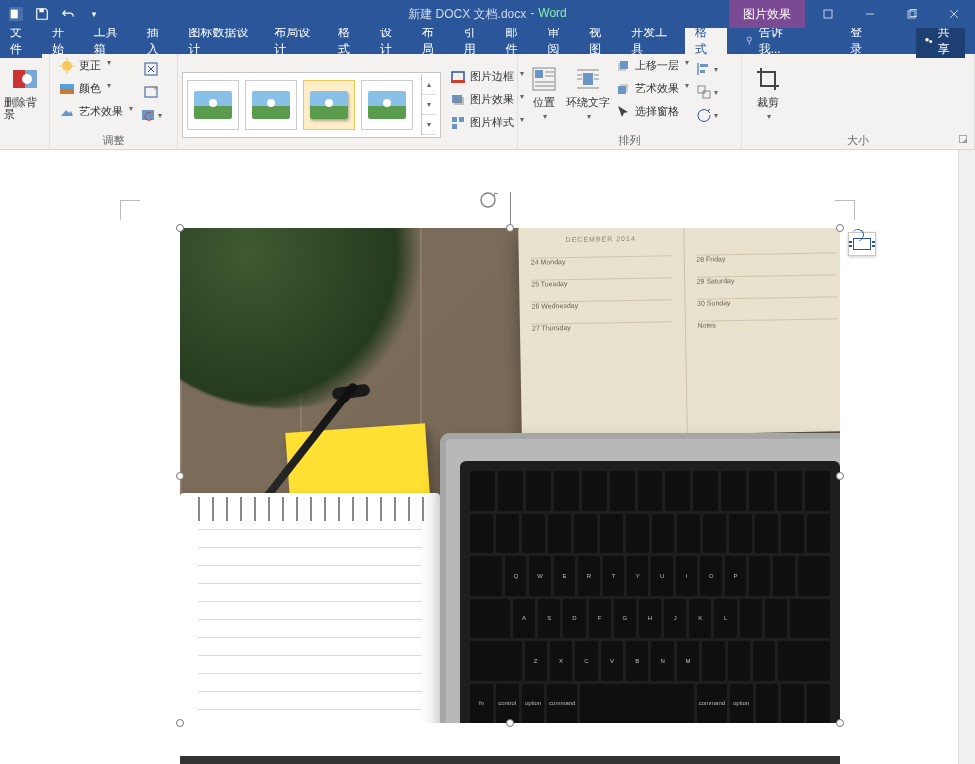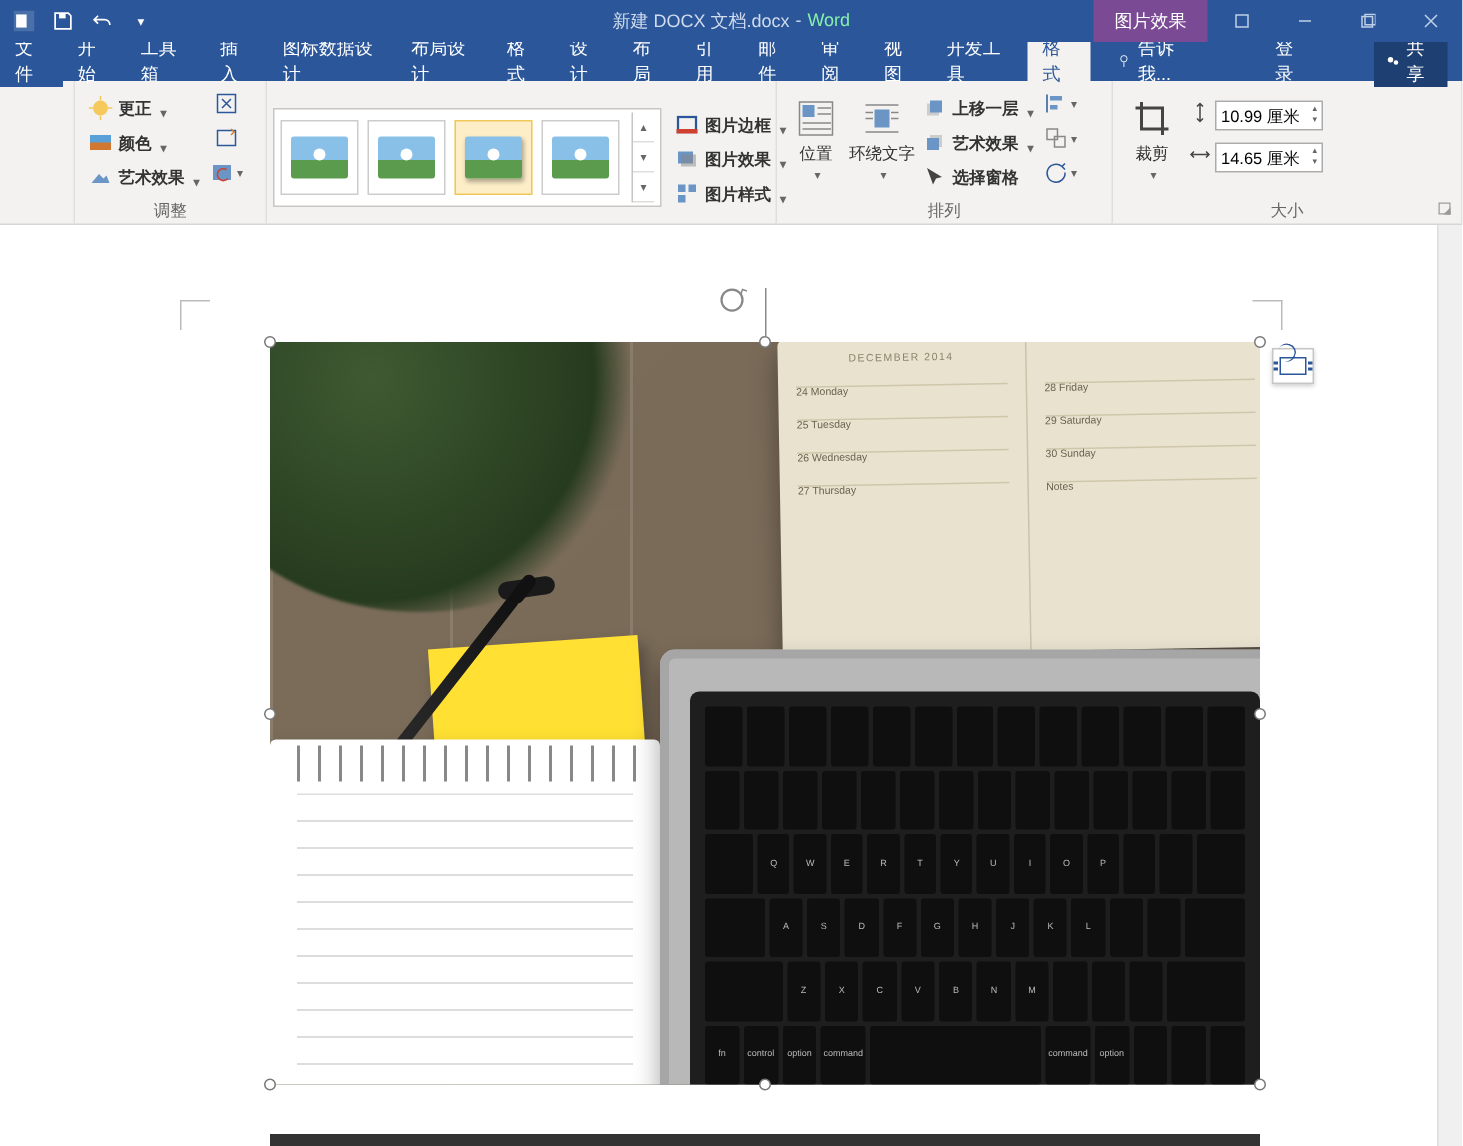--- a/index.html
+++ b/index.html
@@ -31,21 +31,21 @@
 .group { border-right: 1px solid #e1dfdd; display: flex; flex-direction: column; padding: 2px 4px 0; }
 .group-body { flex: 1; display: flex; align-items: flex-start; }
 .group-label { height: 16px; font-size: 11px; color: #666; text-align: center; position: relative; }
 .group-label .launcher { position: absolute; right: 2px; top: 1px; width: 10px; height: 10px; border: 1px solid #999; transform: scale(0.8); }
 .group-label .launcher::after { content: ""; position: absolute; right: 0; bottom: 0; border: 3px solid transparent; border-right-color: #999; border-bottom-color: #999; transform: translate(1px,1px); }
 
 .big-btn { display: flex; flex-direction: column; align-items: center; justify-content: center; width: 44px; height: 74px; font-size: 11px; color: #333; gap: 2px; }
 .big-btn .ic { width: 28px; height: 28px; display: flex; align-items: center; justify-content: center; }
 
 .stack { display: flex; flex-direction: column; gap: 1px; padding: 2px 2px; }
-.small-btn { display: flex; align-items: flex-end; gap: 4px; font-size: 11px; color: #333; height: 22px; padding: 0 3px; white-space: nowrap; font-weight: bold; }
+.small-btn { display: flex; align-items: flex-start; gap: 4px; font-size: 11px; color: #333; height: 22px; padding: 0 3px; white-space: nowrap; }
 .small-btn .ic { width: 16px; height: 16px; display: flex; align-items: center; justify-content: center; }
 .dropdown-arrow { font-size: 8px; color: #666; margin-left: 2px; }
 .sq-btn { width: 22px; height: 22px; display: flex; align-items: center; justify-content: center; }
 
 
 .gallery { display: flex; align-items: center; gap: 6px; padding: 4px; background: #fff; border: 1px solid #c8c6c4; height: 66px; margin-top: 4px; }
 .gallery-item { width: 52px; height: 50px; border: 1px solid #ccc; background: #fff; display: flex; align-items: center; justify-content: center; position: relative; }
 .gallery-item.selected { border: 1px solid #f0c859; background: #fdeec8; }
 .mini-pic { width: 38px; height: 28px; background: linear-gradient(to bottom, #89c0e8 55%, #5a9b4e 55%); border-radius: 2px; position: relative; }
 .mini-pic::after { content:""; position:absolute; left:50%; top:30%; width:8px; height:8px; background:#fff; border-radius:50%; transform:translateX(-50%);}
@@ -196,20 +196,32 @@
           <circle cx="11" cy="9" r="2.5" fill="#fff"></circle>
         </svg>
       <span>共享</span>
     </div>
   </div>
 </div>
 
 <div class="ribbon">
 
   <div class="group" style="width:50px">
+    <div class="group-body">
+      <div class="big-btn">
+        <div class="ic">
+          <svg viewBox="0 0 28 28">
+              <rect x="2" y="4" width="24" height="18" fill="#7aa8d4"></rect>
+              <rect x="2" y="4" width="12" height="18" fill="#c33"></rect>
+              <circle cx="16" cy="13" r="5" fill="#fff"></circle>
+            </svg>
+        </div>
+        <span style="line-height:1.1">删除背景</span>
+      </div>
+    </div>
     <div class="group-label"></div>
   </div>
 
   <div class="group" style="width:128px">
     <div class="group-body">
       <div class="stack">
         <div class="small-btn">
           <span class="ic">
               <svg viewBox="0 0 16 16">
                 <circle cx="8" cy="8" r="5" fill="#f5c95b"></circle>
@@ -418,40 +430,20 @@
   <div class="group" style="flex:1">
     <div class="group-body">
       <div class="big-btn">
         <div class="ic">
             <svg viewBox="0 0 28 28">
               <path d="M7 3v18h18M3 7h18v18" fill="none" stroke="#444" stroke-width="2"></path>
             </svg>
           </div>
         <span>裁剪</span>
           <span class="dropdown-arrow">▾</span>
-      </div>
-      <div class="stack" style="gap:6px;padding-top:10px">
-        <div class="size-row">
-          <span class="ic"><svg width="16" height="16" viewBox="0 0 16 16">
-                <path d="M8 2v12M6 4l2-2 2 2M6 12l2 2 2-2" fill="none" stroke="#444"></path>
-              </svg></span>
-          <div class="size-input">
-              <span>10.99 厘米</span>
-              <span class="spinner">▴<br>▾</span>
-            </div>
-        </div>
-        <div class="size-row">
-          <span class="ic"><svg width="16" height="16" viewBox="0 0 16 16">
-                <path d="M2 8h12M4 6L2 8l2 2M12 6l2 2-2 2" fill="none" stroke="#444"></path>
-              </svg></span>
-          <div class="size-input">
-              <span>14.65 厘米</span>
-              <span class="spinner">▴<br>▾</span>
-            </div>
-        </div>
       </div>
     </div>
     <div class="group-label"><span>大小</span><span class="launcher"></span></div>
   </div>
 </div>
 
 <div class="doc-area">
   <div class="page-margins"></div>
   <div class="page-margins right"></div>
   <div class="rotate-handle">

